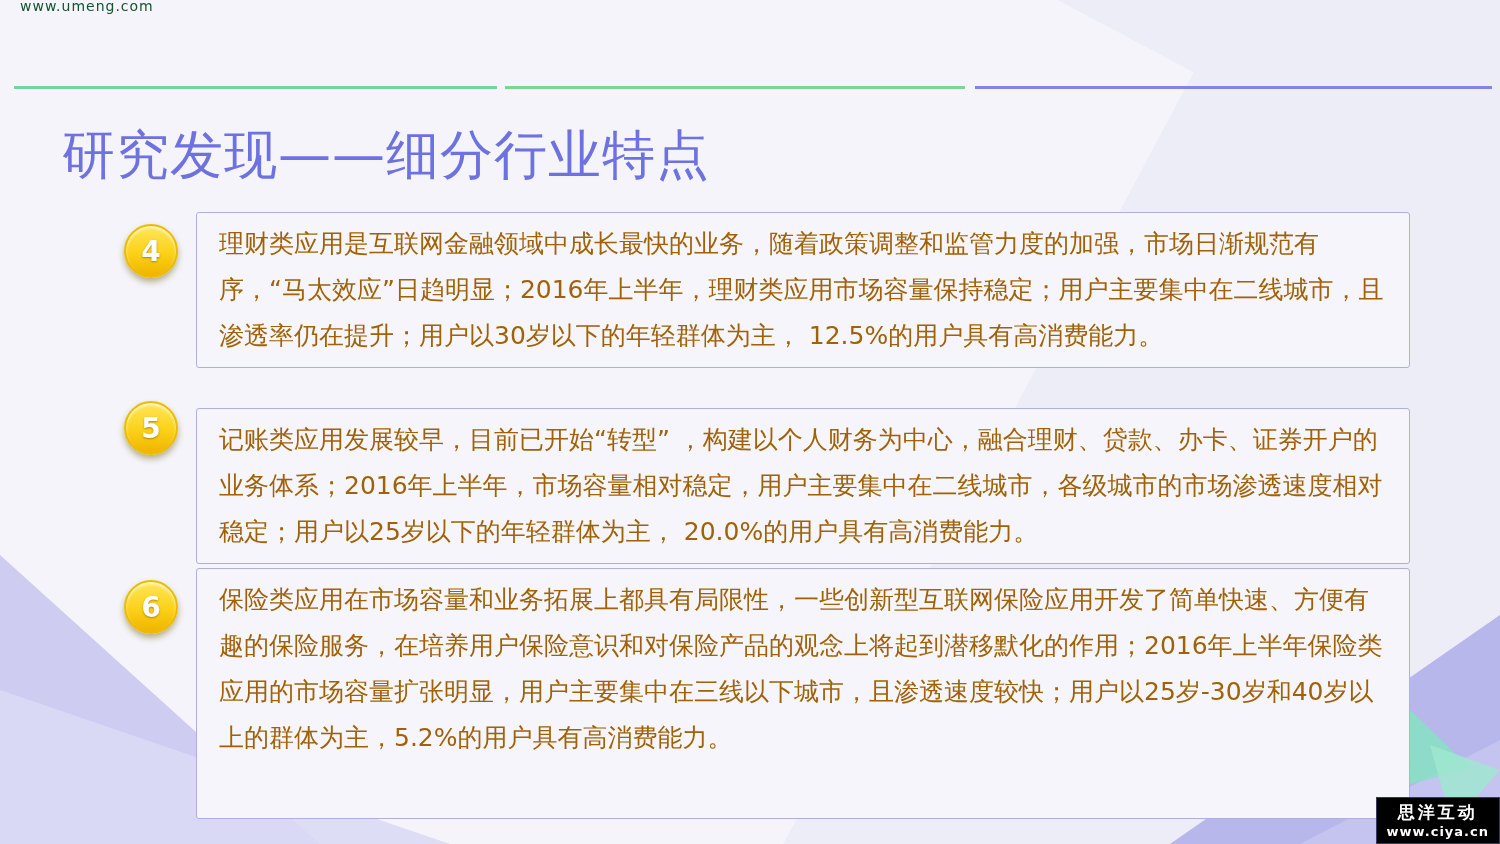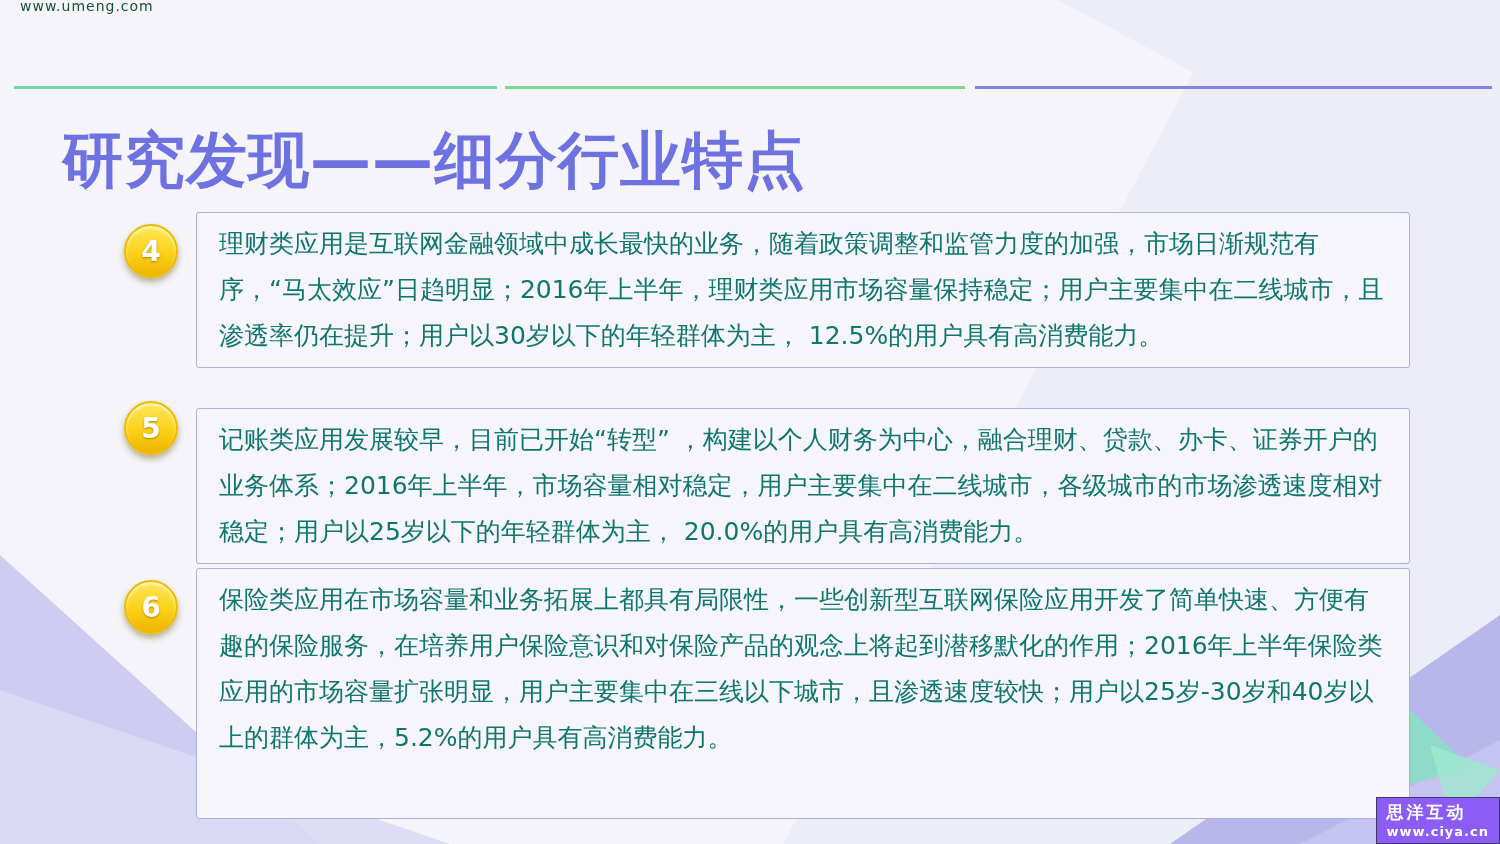--- a/index.html
+++ b/index.html
@@ -24,21 +24,21 @@
   .logo-url { font-size:14px; color:#14532d; margin-top:-6px; margin-left:4px; letter-spacing:1px; }
 
   .rule { position:absolute; top:86px; height:3px; }
   .rule-1 { left:14px;  width:483px; background:#70D69E; }
   .rule-2 { left:505px; width:460px; background:#79D78F; }
   .rule-3 { left:975px; width:517px; background:#8186E6; }
 
   
   .page-title {
     position:absolute; left:62px; top:120px; margin:0;
-    font-size:61px; font-weight:bold; color:#6E72E0; letter-spacing:1px;
+    font-size:53px; font-weight:normal; color:#6E72E0; letter-spacing:1px;
   }
 
   
   .badge {
     position:absolute; left:124px; width:54px; height:54px; border-radius:50%;
     background:linear-gradient(180deg,#FFE65A 0%,#FBD117 55%,#EFB400 100%);
     border:2px solid #EDBB00; box-sizing:border-box;
     box-shadow:0 4px 6px rgba(110,90,0,0.45), inset 0 2px 3px rgba(255,255,255,0.75);
     color:#FFFFFF; font-size:28px; font-weight:bold;
     display:flex; align-items:center; justify-content:center;
@@ -47,32 +47,32 @@
   }
   .badge-4 { top:224px; }
   .badge-5 { top:401px; }
   .badge-6 { top:580px; }
 
   
   .textbox {
     position:absolute; left:196px; width:1214px; box-sizing:border-box;
     background:#F5F5FB; border:1px solid #AFAFDE; border-radius:3px;
     padding:8px 22px; overflow:hidden;
-    font-size:25px; line-height:46px; color:#0f766e; text-align:left;
+    font-size:25px; line-height:46px; color:#a16207; text-align:left;
     z-index:2;
   }
   .textbox-4 { top:212px; height:156px; }
   .textbox-5 { top:408px; height:156px; }
   .textbox-6 { top:568px; height:251px; }
 
   
   .watermark {
     position:absolute; right:0; bottom:0; z-index:5;
-    background:#8b5cf6; border:1px solid #3A3960;
-    color:#FFFFFF; text-align:left; padding:3px 10px 4px 10px;
+    background:#000000; border:1px solid #3A3960;
+    color:#FFFFFF; text-align:center; padding:3px 10px 4px 10px;
   }
   .watermark-line1 { font-size:17px; font-weight:bold; letter-spacing:3px; }
   .watermark-line2 { font-size:13px; font-weight:bold; letter-spacing:1px; }
 </style>
 </head>
 <body>
 
 <div class="bg-band"></div>
 
 <svg class="deco-svg" viewBox="0 0 1500 844">

